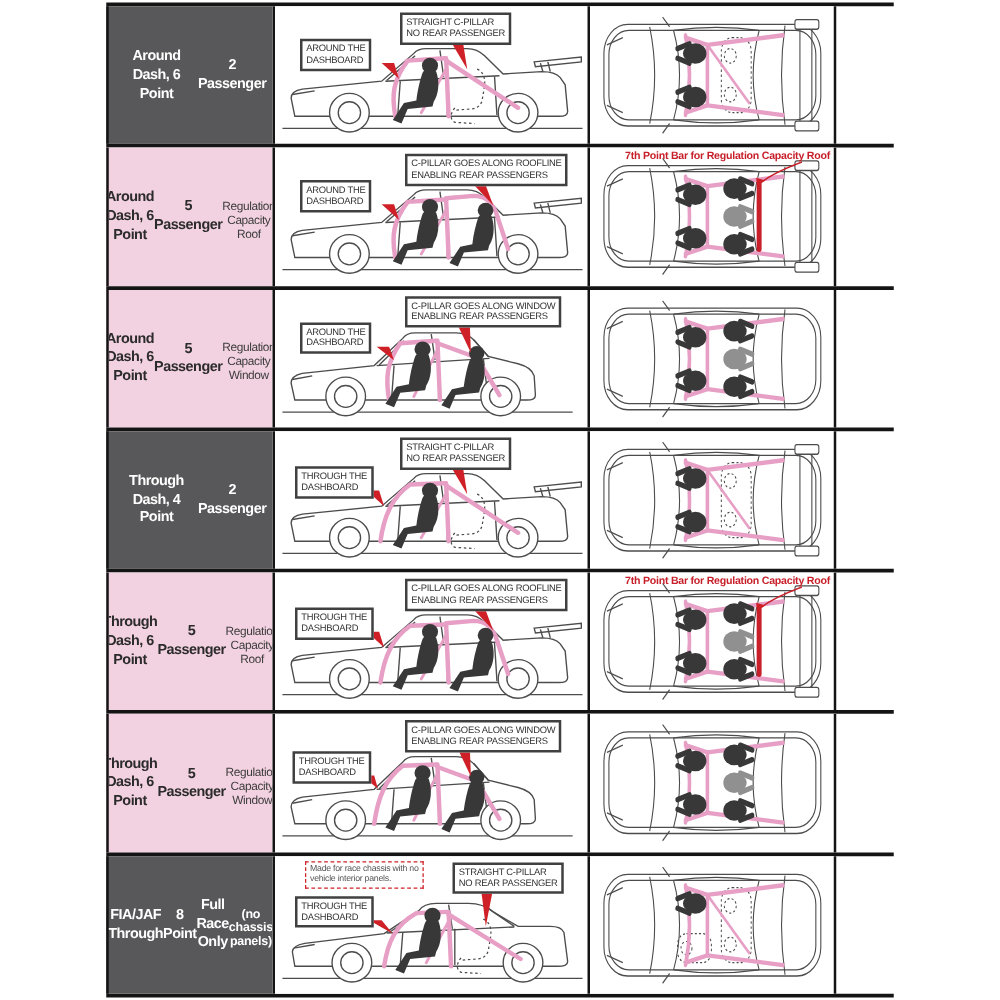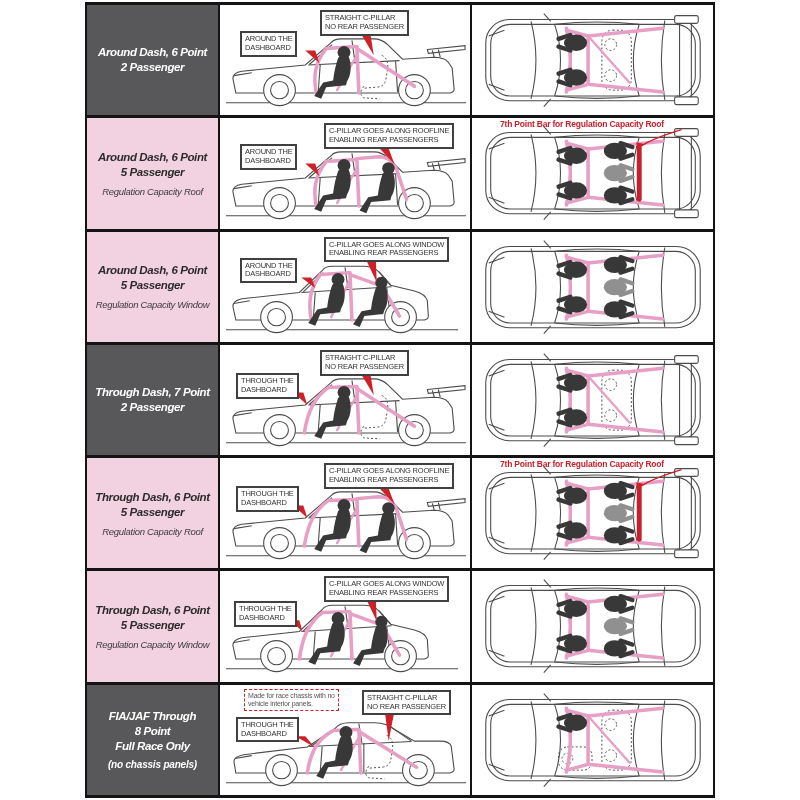--- a/index.html
+++ b/index.html
@@ -4,30 +4,30 @@
 <style>
   html,body{margin:0;padding:0;background:#ffffff;}
   .canvas{position:relative;width:800px;height:800px;background:#fff;
           font-family:"Liberation Sans",sans-serif;overflow:hidden;}
   .table{position:absolute;left:85px;top:2px;width:630px;height:793px;
          display:flex;flex-direction:column;border-bottom:3px solid #141414;}
   .row{flex:1;display:flex;border-top:3px solid #141414;position:relative;min-height:0;}
   .cell{box-sizing:border-box;position:relative;background:#fff;overflow:hidden;
         border-left:2px solid #141414;}
   .cell:last-child{border-right:2px solid #141414;}
-  .label{width:133px;display:flex;flex-direction:column;justify-content:center;
-         align-items:center;text-align:center;padding:0 5px;font-style:italic;}
+  .label{width:133px;display:flex;flex-direction:row;justify-content:center;
+         align-items:center;text-align:center;padding:0 5px;}
   .label.gray{background:#58585a;}
   .label.pink{background:#f2d1e0;}
   .label .l{font-weight:bold;font-size:11.5px;line-height:1.3;letter-spacing:-0.4px;color:#2b2b2b;}
   .label.gray .l{color:#ffffff;}
   .label .sub{font-size:9.5px;font-weight:400;color:#3c3c3c;letter-spacing:-0.3px;margin-top:6px;}
   .label.gray .sub{color:#fff;font-weight:bold;font-size:10px;margin-top:5px;letter-spacing:-0.2px;}
   .side{width:252px;}
-  .top{width:245px;}
+  .top{width:199px;}
   .cell svg.art{position:absolute;left:0;top:0;width:100%;height:100%;}
   .callout{position:absolute;background:#fff;border:2px solid #404040;color:#333;
            font-size:7.5px;line-height:1.18;padding:2px 3px;white-space:nowrap;z-index:3;
            letter-spacing:-0.2px;font-weight:500;}
   .callout.dashed{border:1.5px dashed #cf2027;color:#555;font-size:7px;font-weight:400;}
   .redline{position:absolute;left:28px;top:1px;color:#c8202a;font-weight:700;
            font-size:8.5px;letter-spacing:-0.2px;white-space:nowrap;z-index:3;}
   
   .carart{stroke:#4c4c4c;fill:none;stroke-width:1.1;}
   .dots{stroke:#4a4a4a;fill:none;stroke-width:1;stroke-dasharray:2 2.2;}
@@ -266,21 +266,21 @@
         <use href="#fig-t" class="fig" transform="translate(103,75)"></use>
         <use href="#fig-t" class="fig" transform="translate(148,34) scale(-1,1)"></use>
         <use href="#fig-t" class="figlight" transform="translate(148,57) scale(-1,1)"></use>
         <use href="#fig-t" class="fig" transform="translate(148,80) scale(-1,1)"></use>
       </svg>
     </div>
   </div>
 
   <div class="row">
     <div class="cell label gray">
-      <div class="l">Through Dash, 7 Point</div>
+      <div class="l">Through Dash, 4 Point</div>
       <div class="l">2 Passenger</div>
     </div>
     <div class="cell side">
       <svg class="art" viewBox="0 0 252 114" preserveAspectRatio="none">
         <use href="#sedan-side" class="carart"></use>
         <use href="#seat-dots" class="dots" transform="translate(165,80)"></use>
         <path class="cage" d="M85,91 C88,69 95,54 109,44 L137,43"></path>
         <path class="cage" d="M140,91 L138,43"></path>
         <path class="cage cage-thin" d="M138,52 L118,88"></path>
         <path class="cage" d="M138,45 L196,84"></path>

